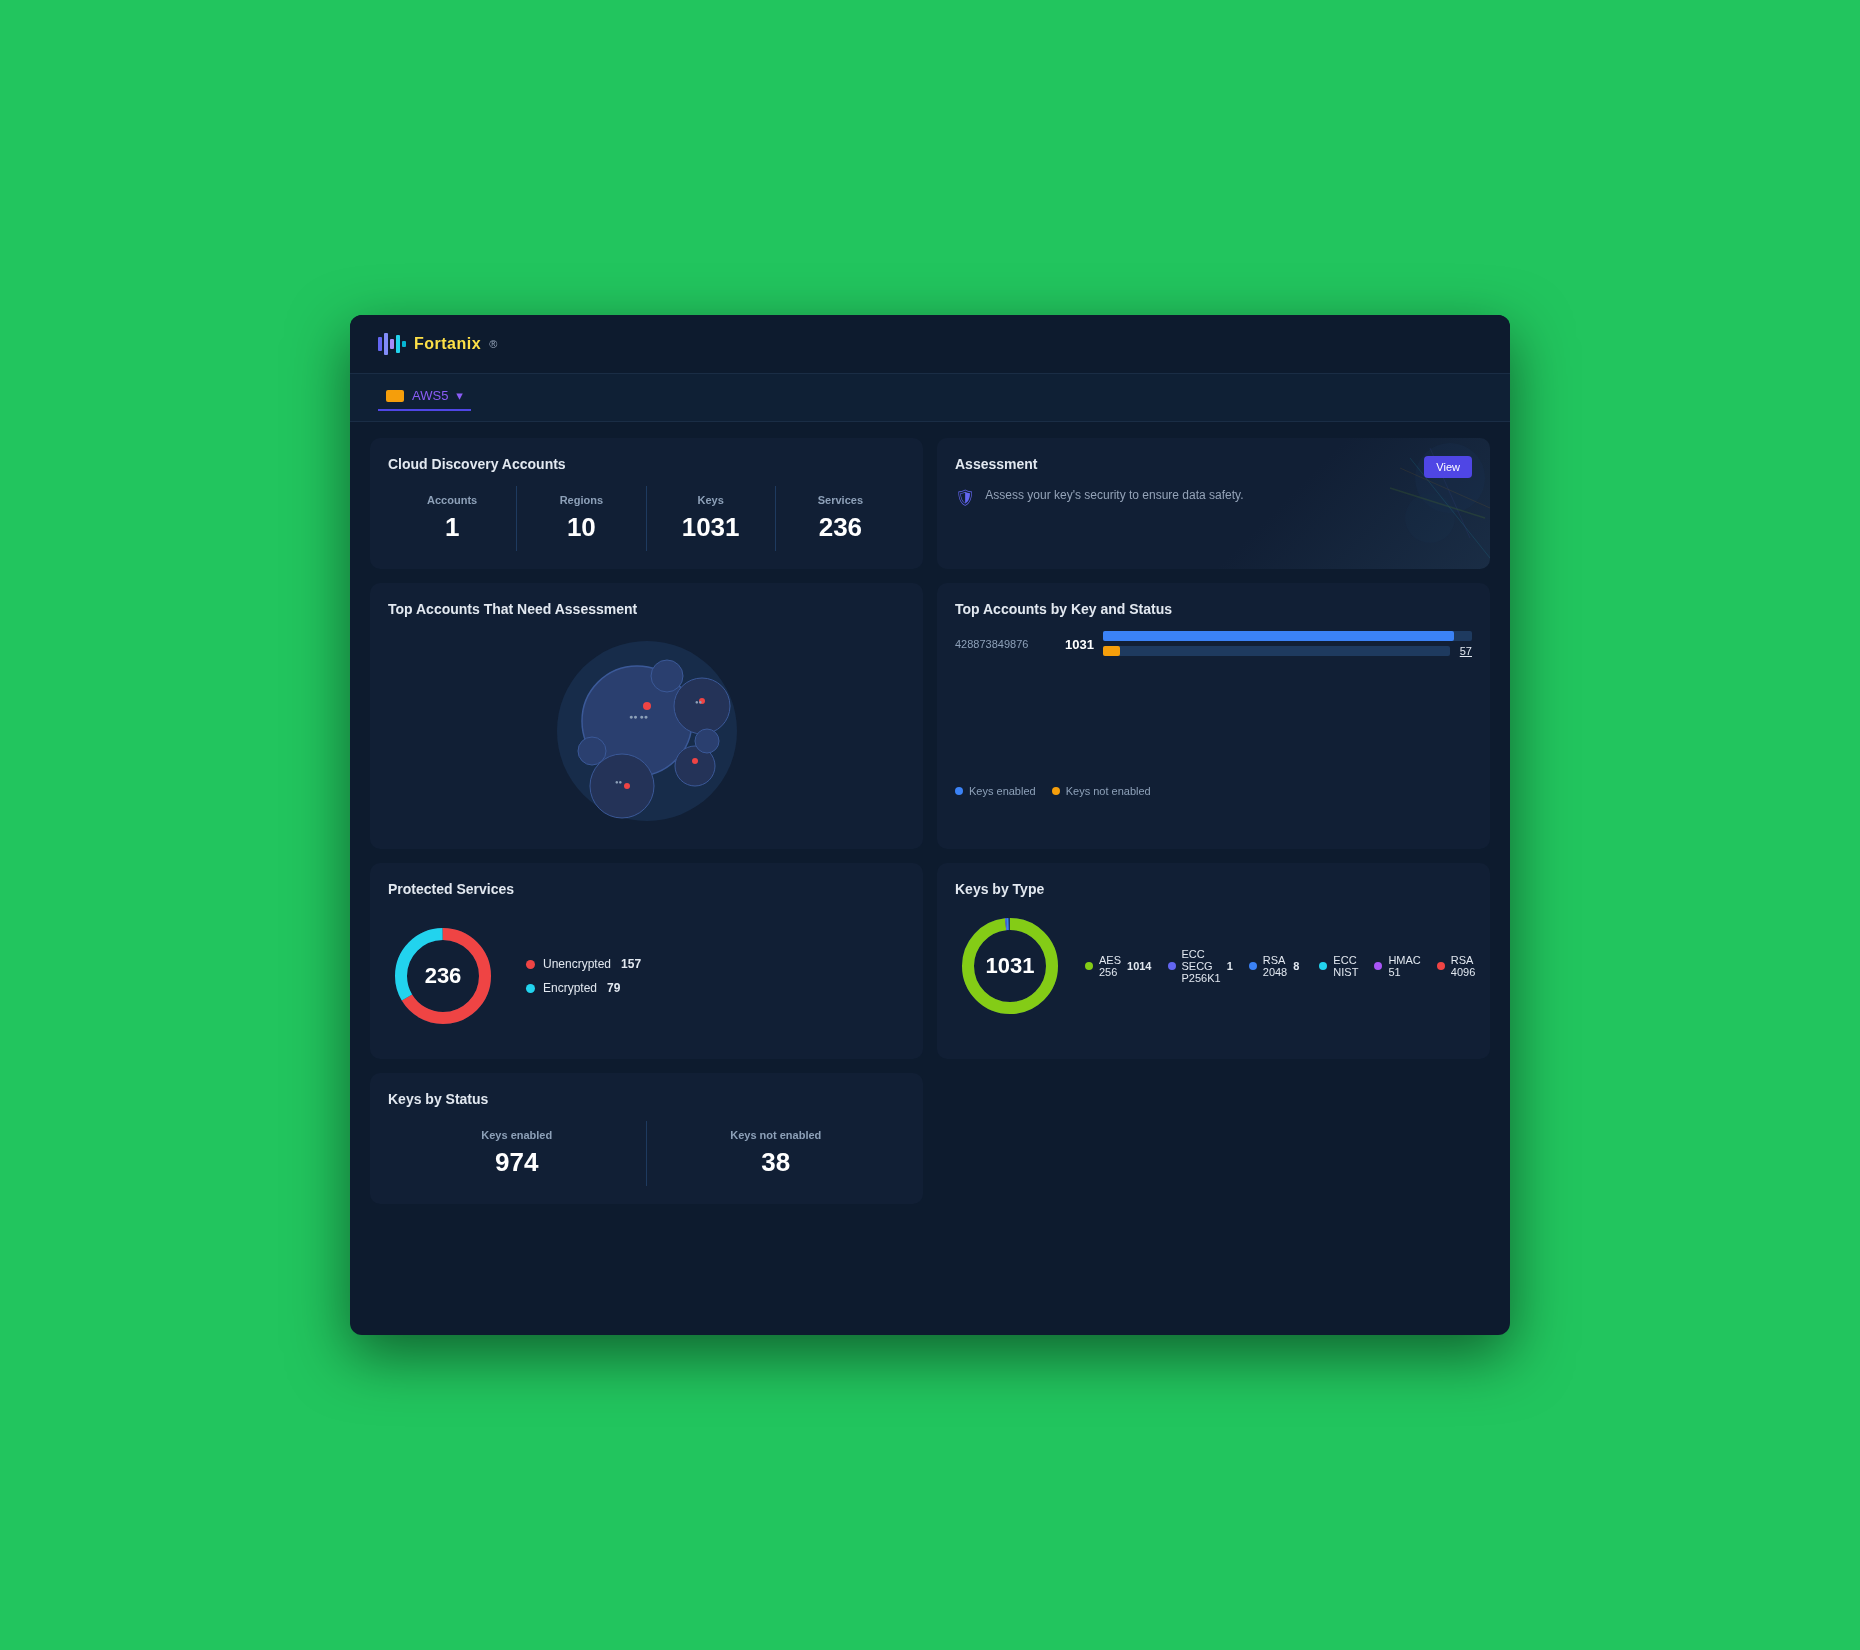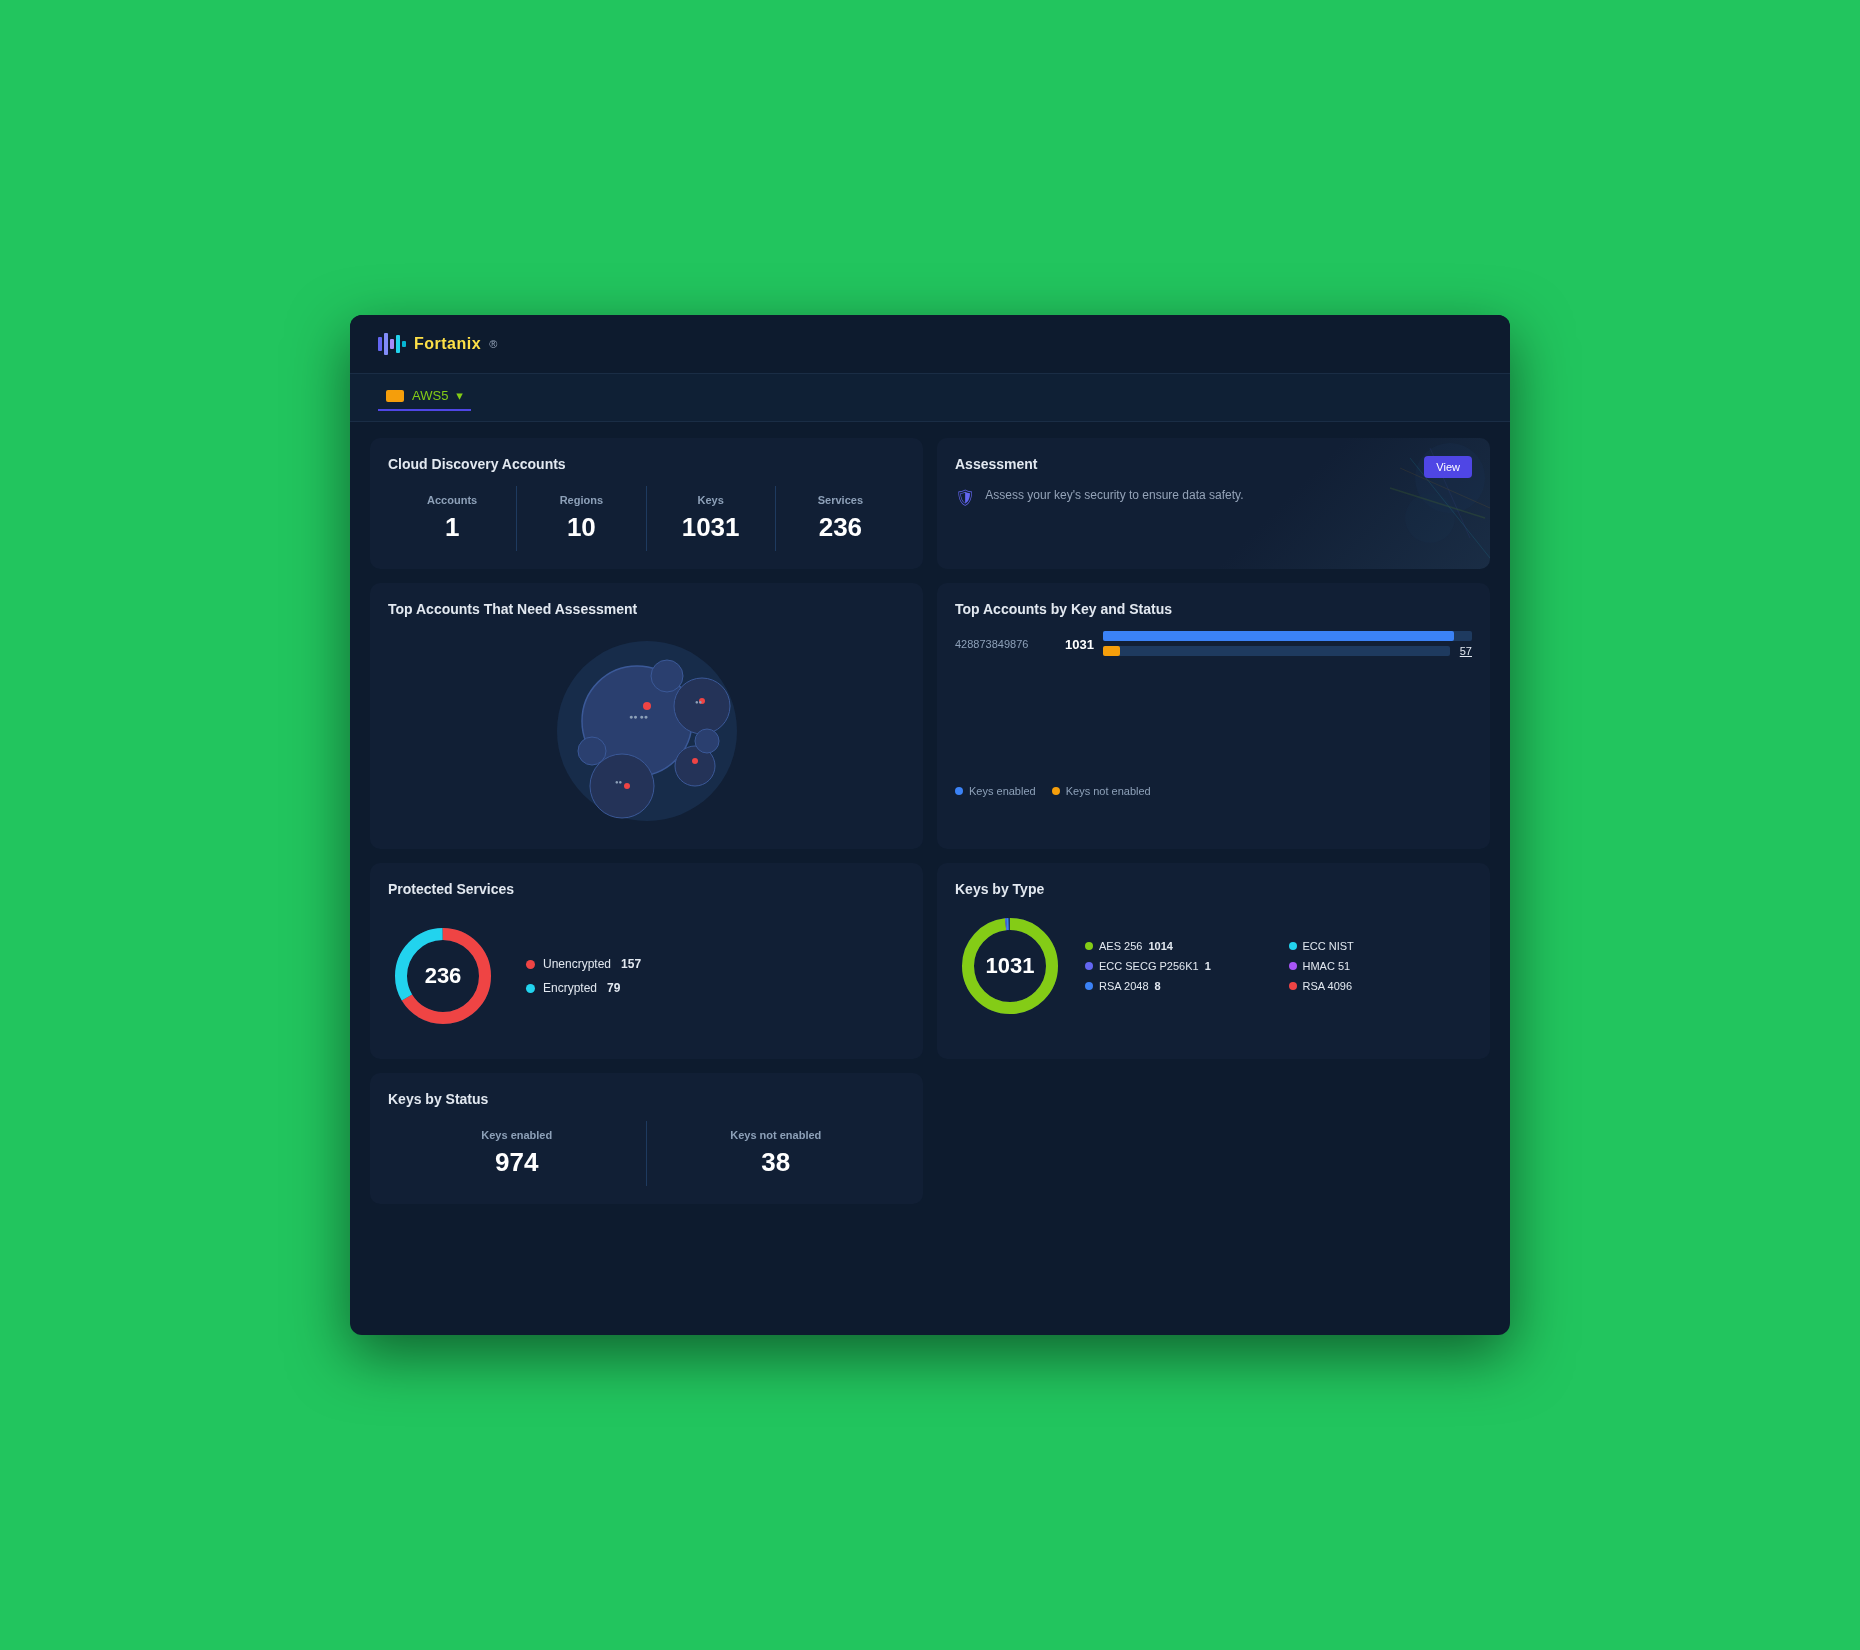--- a/index.html
+++ b/index.html
@@ -48,21 +48,21 @@
       padding: 10px 28px;
       border-bottom: 1px solid #1a2d45;
     }
     .aws-selector {
       display: inline-flex;
       align-items: center;
       gap: 8px;
       background: transparent;
       border: none;
       border-bottom: 2px solid #4f46e5;
-      color: #84cc16;
+      color: #8b5cf6;
       font-size: 13px;
       padding: 4px 8px 6px;
       cursor: pointer;
     }
     .aws-icon {
       width: 18px;
       height: 12px;
       background: #f59e0b;
       border-radius: 2px;
       display: inline-block;
@@ -257,22 +257,21 @@
       margin-left: 2px;
     }
     
     .keys-content {
       display: flex;
       align-items: center;
       gap: 20px;
     }
     .keys-legend {
       display: flex;
-      flex-direction: column;
-      gap: 8px;
+      gap: 16px;
       flex: 1;
     }
     .key-legend-item {
       display: flex;
       align-items: center;
       gap: 6px;
       color: #e2e8f0;
       font-size: 11px;
     }
     .key-dot {

